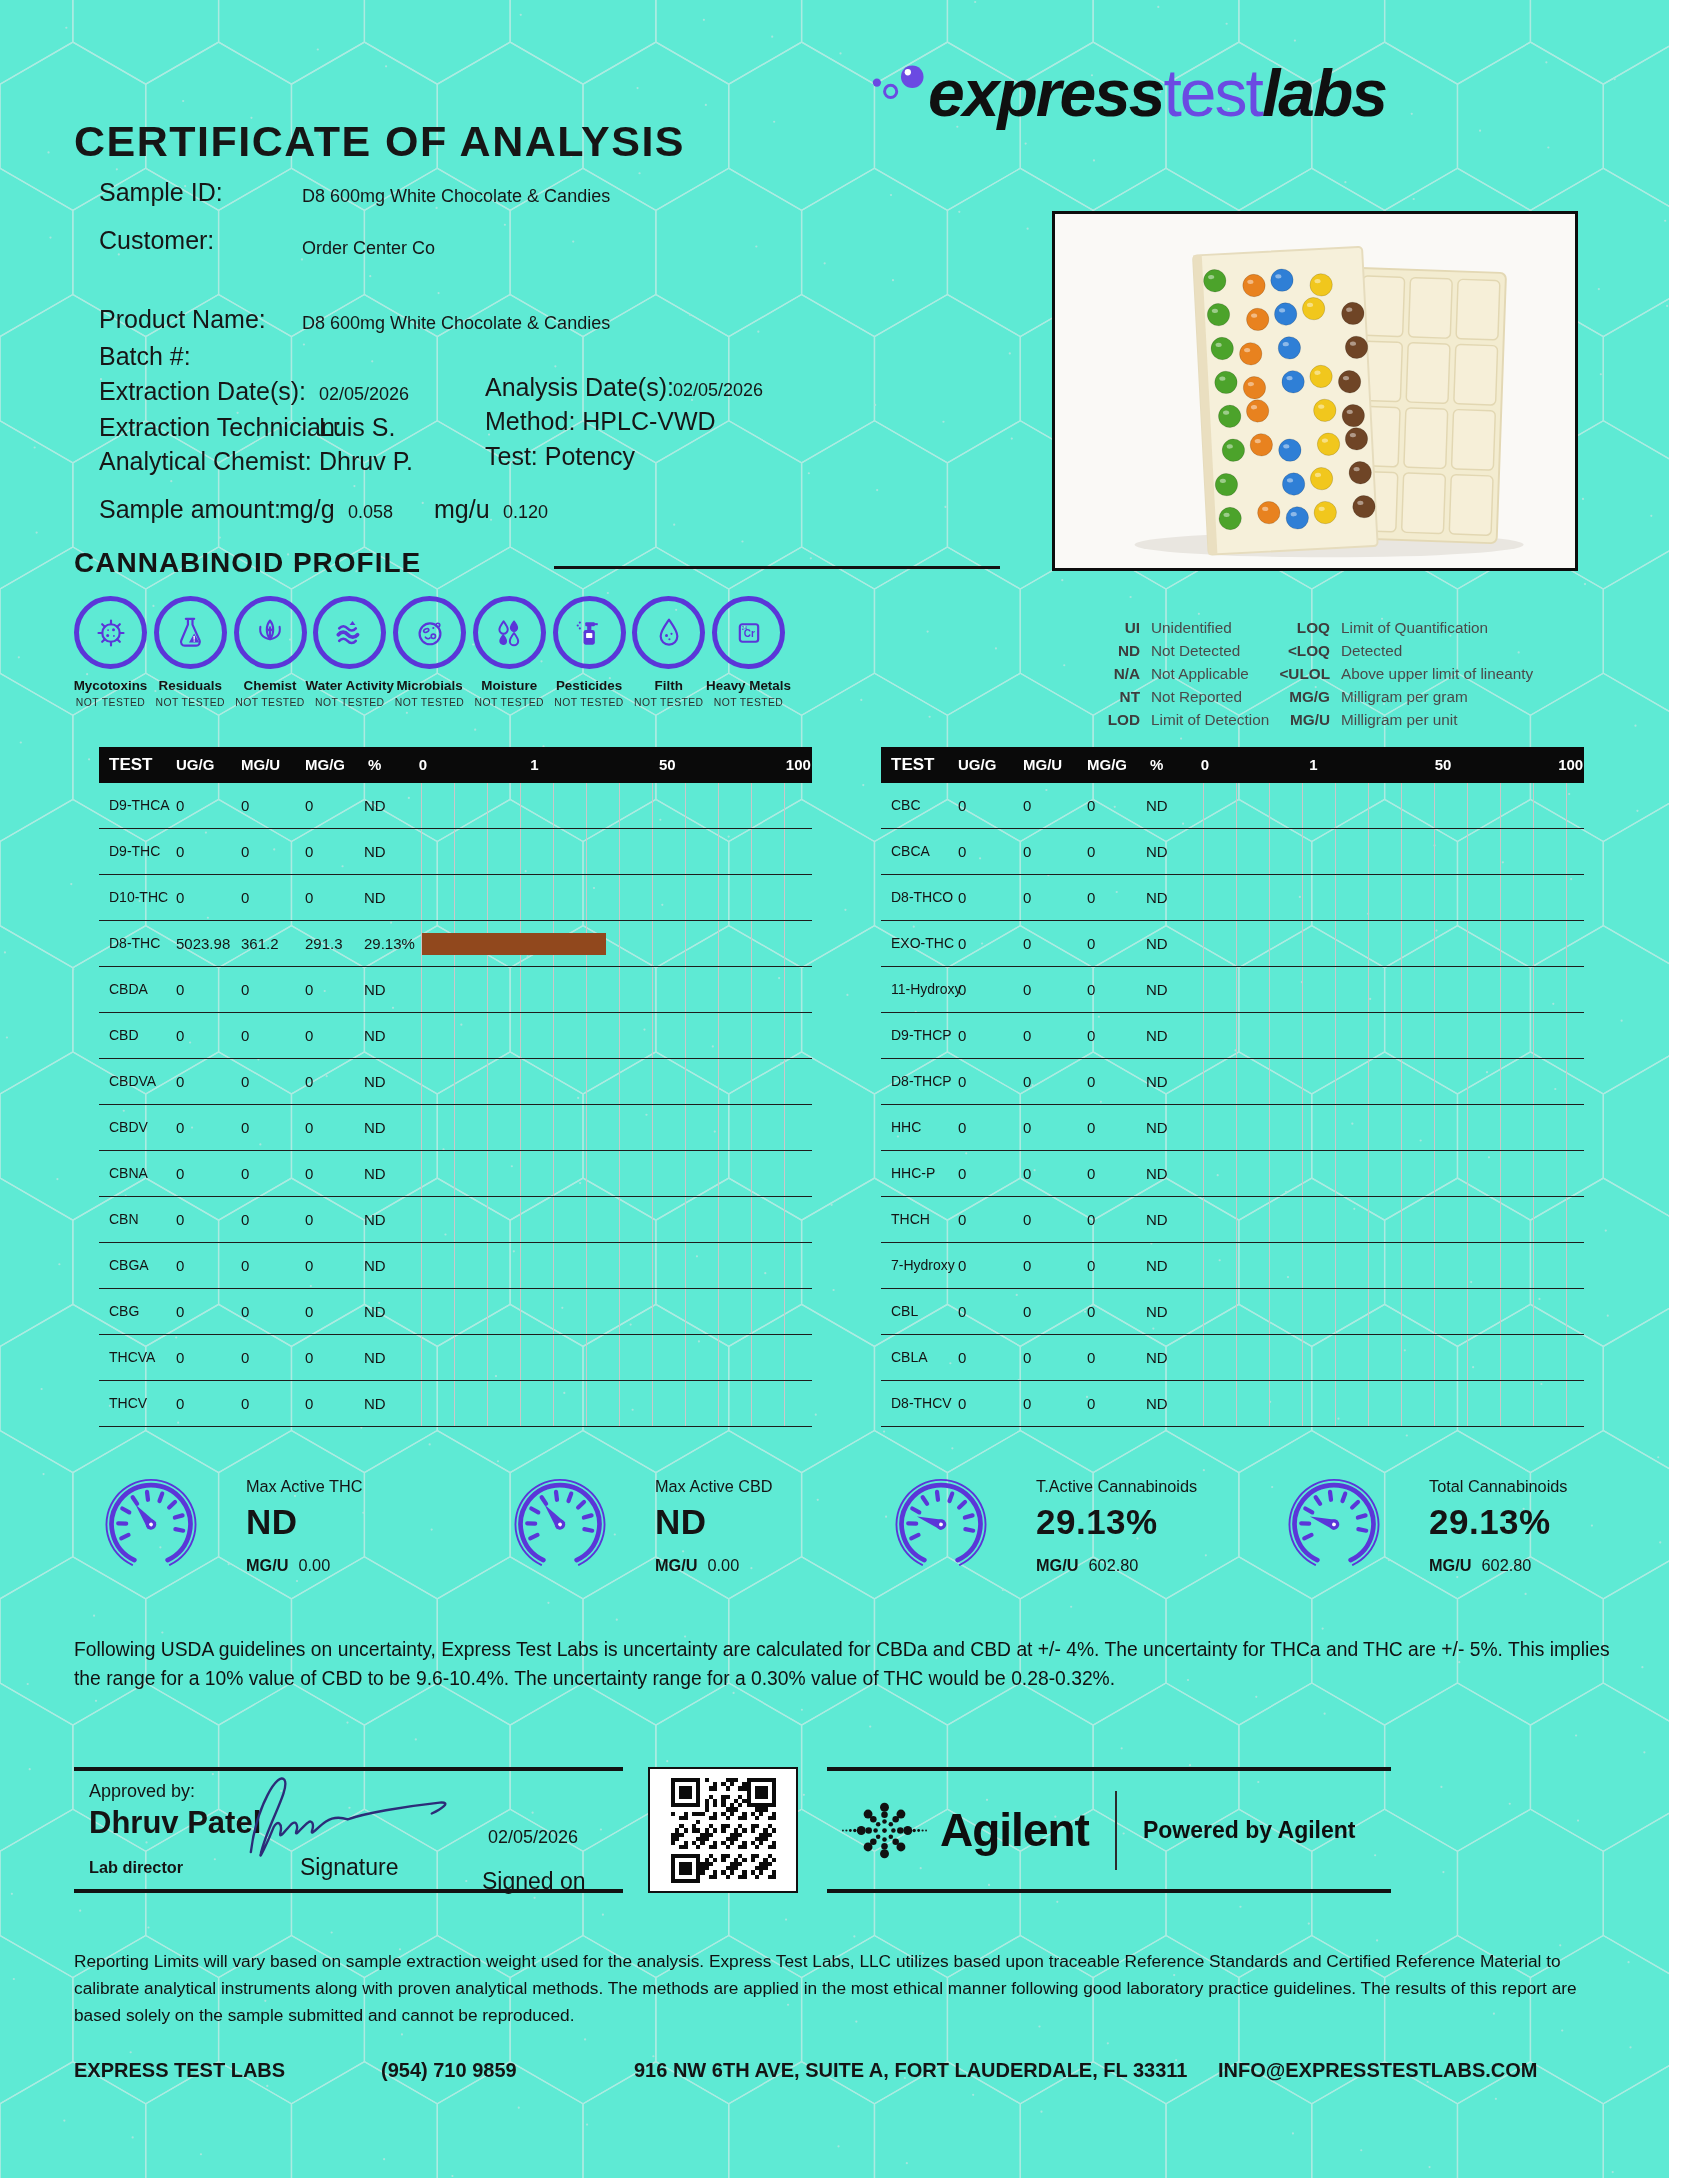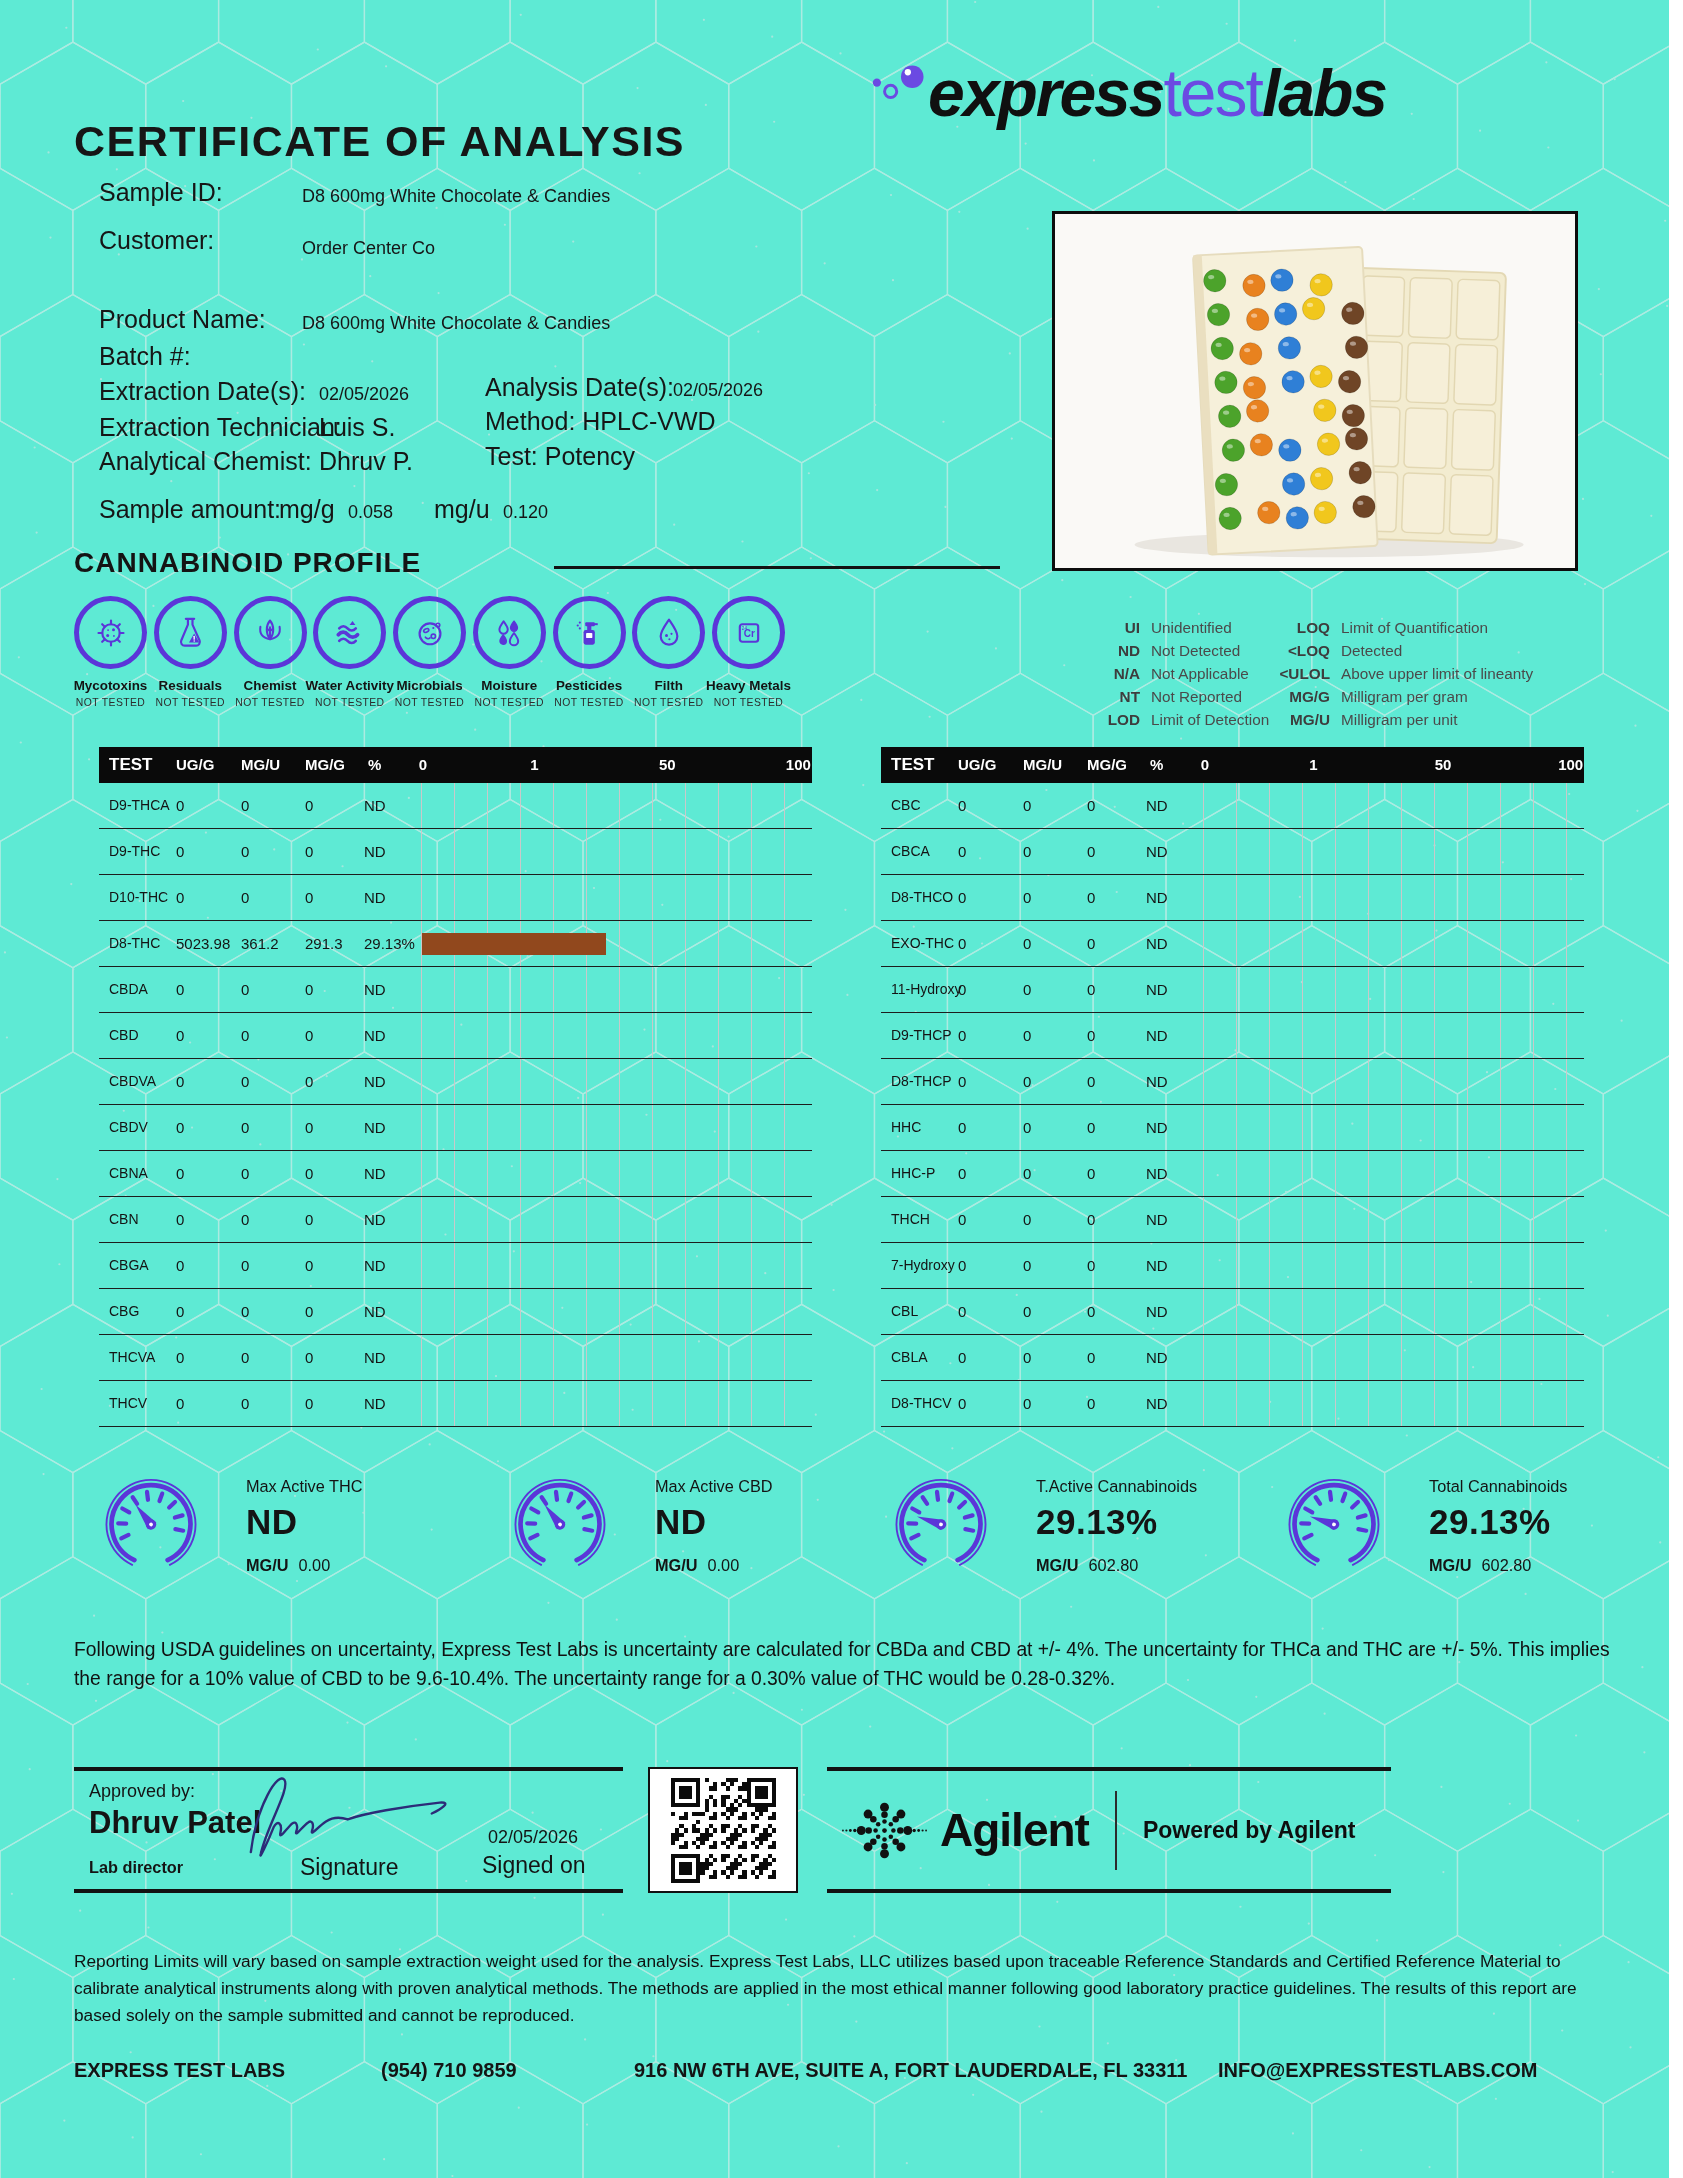--- a/index.html
+++ b/index.html
@@ -1568,21 +1568,21 @@
 
     <div class="abs sign-box">
       <span class="sb" style="left:15px;top:10px;font-size:18px">Approved by:</span>
       <span class="sb" style="left:15px;top:34px;font-size:31px;font-weight:800">Dhruv Patel</span>
       <span class="sb" style="left:15px;top:87px;font-size:16.3px;font-weight:800">Lab director</span>
       <svg class="sb" style="left:163px;top:-6px" width="262" height="97" viewBox="0 0 265 98">
         <path d="M14 88 C20 40 42 6 48 15 C54 24 30 62 24 90 C22 97 31 78 37 63 C41 55 46 59 44 68 C42 77 50 64 56 59 C60 56 62 62 60 67 C58 74 66 62 72 58 C76 55 78 60 76 66 C74 73 82 62 90 57 C98 52 106 53 112 55 C128 49 168 42 205 38 C218 37 206 45 197 49" fill="none" stroke="#2c2c78" stroke-width="2.4" stroke-linecap="round"></path>
       </svg>
       <span class="sb" style="left:226px;top:83px;font-size:23px">Signature</span>
       <span class="sb" style="left:414px;top:56px;font-size:18px">02/05/2026</span>
-      <span class="sb" style="left:408px;top:81px;font-size:23px">Signed on</span>
+      <span class="sb" style="left:408px;top:97px;font-size:23px">Signed on</span>
     </div>
 
     <div class="abs qr-box">
       <svg id="qr" width="105" height="105" viewBox="0 0 25 25" shape-rendering="crispEdges">
           <rect x="0" y="0" width="25" height="25" fill="#fff"></rect>
           <rect x="0" y="0" width="1" height="1" fill="#0a0a0a"></rect>
           <rect x="1" y="0" width="1" height="1" fill="#0a0a0a"></rect>
           <rect x="2" y="0" width="1" height="1" fill="#0a0a0a"></rect>
           <rect x="3" y="0" width="1" height="1" fill="#0a0a0a"></rect>
           <rect x="4" y="0" width="1" height="1" fill="#0a0a0a"></rect>

